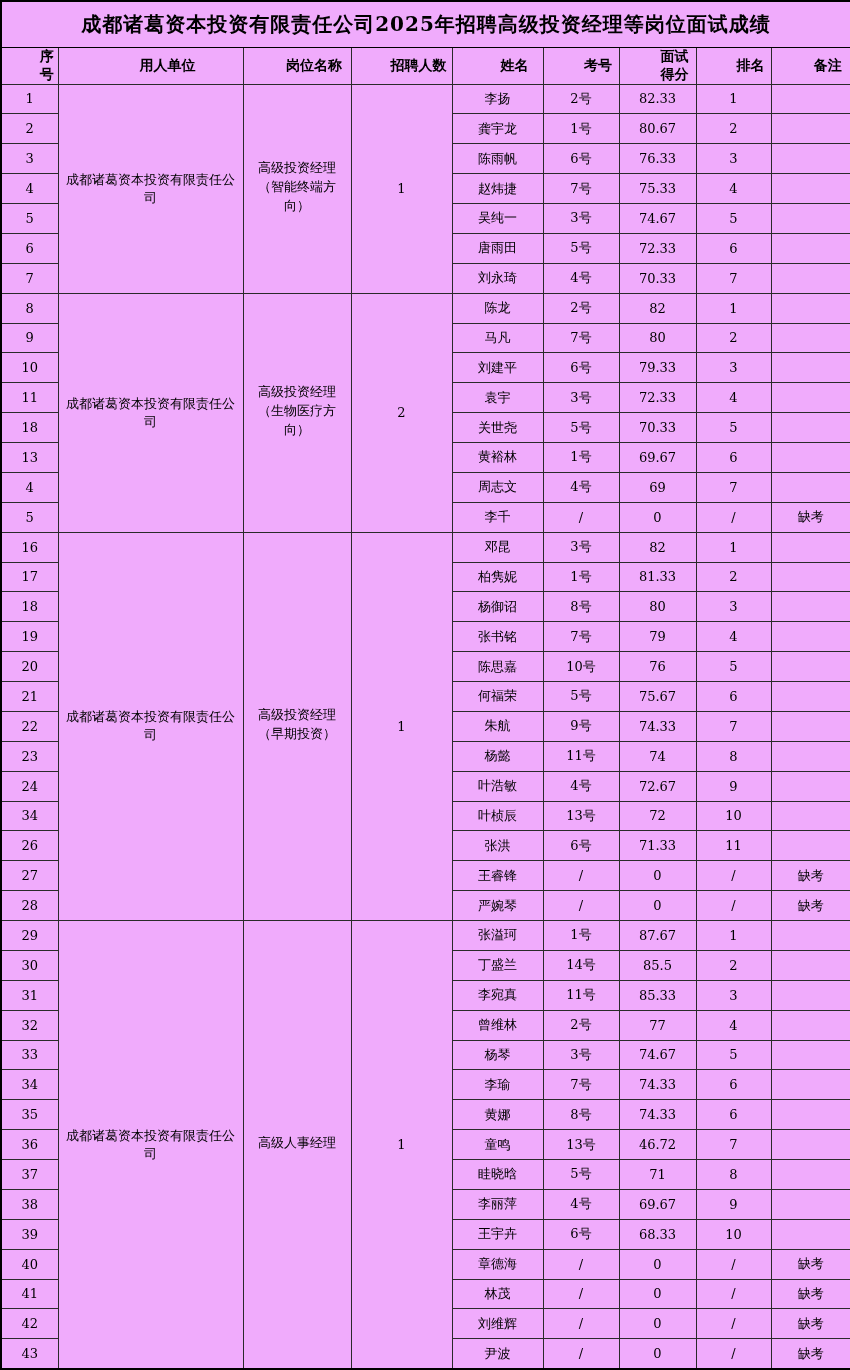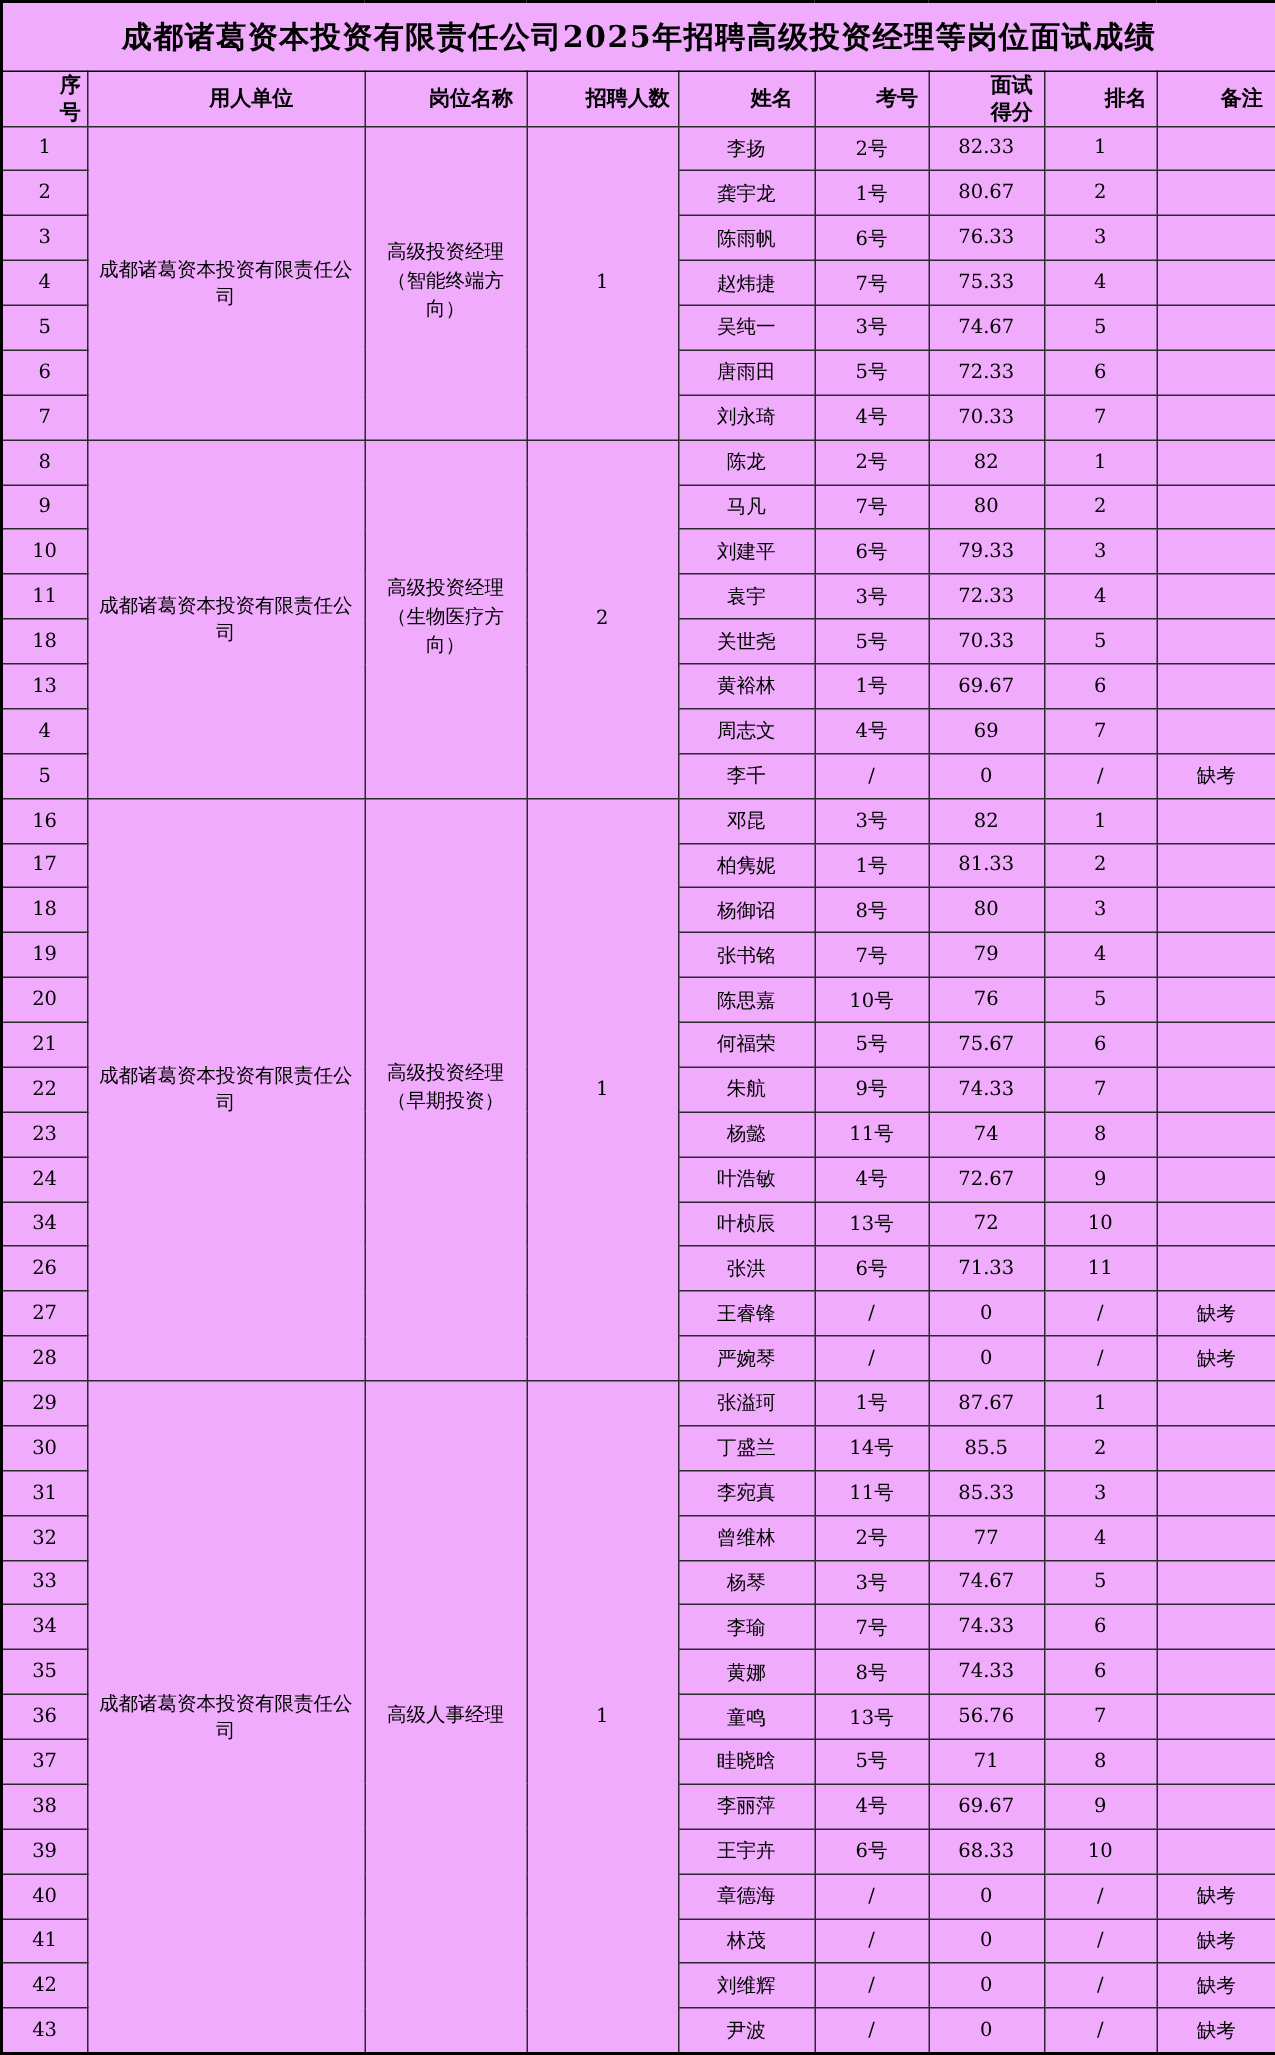--- a/index.html
+++ b/index.html
@@ -359,21 +359,21 @@
           <td>黄娜</td>
           <td>8号</td>
           <td>74.33</td>
           <td>6</td>
           <td></td>
         </tr>
         <tr>
           <td>36</td>
           <td>童鸣</td>
           <td>13号</td>
-          <td>56.76</td>
+          <td>46.72</td>
           <td>7</td>
           <td></td>
         </tr>
         <tr>
           <td>37</td>
           <td>眭晓晗</td>
           <td>5号</td>
           <td>71</td>
           <td>8</td>
           <td></td>

